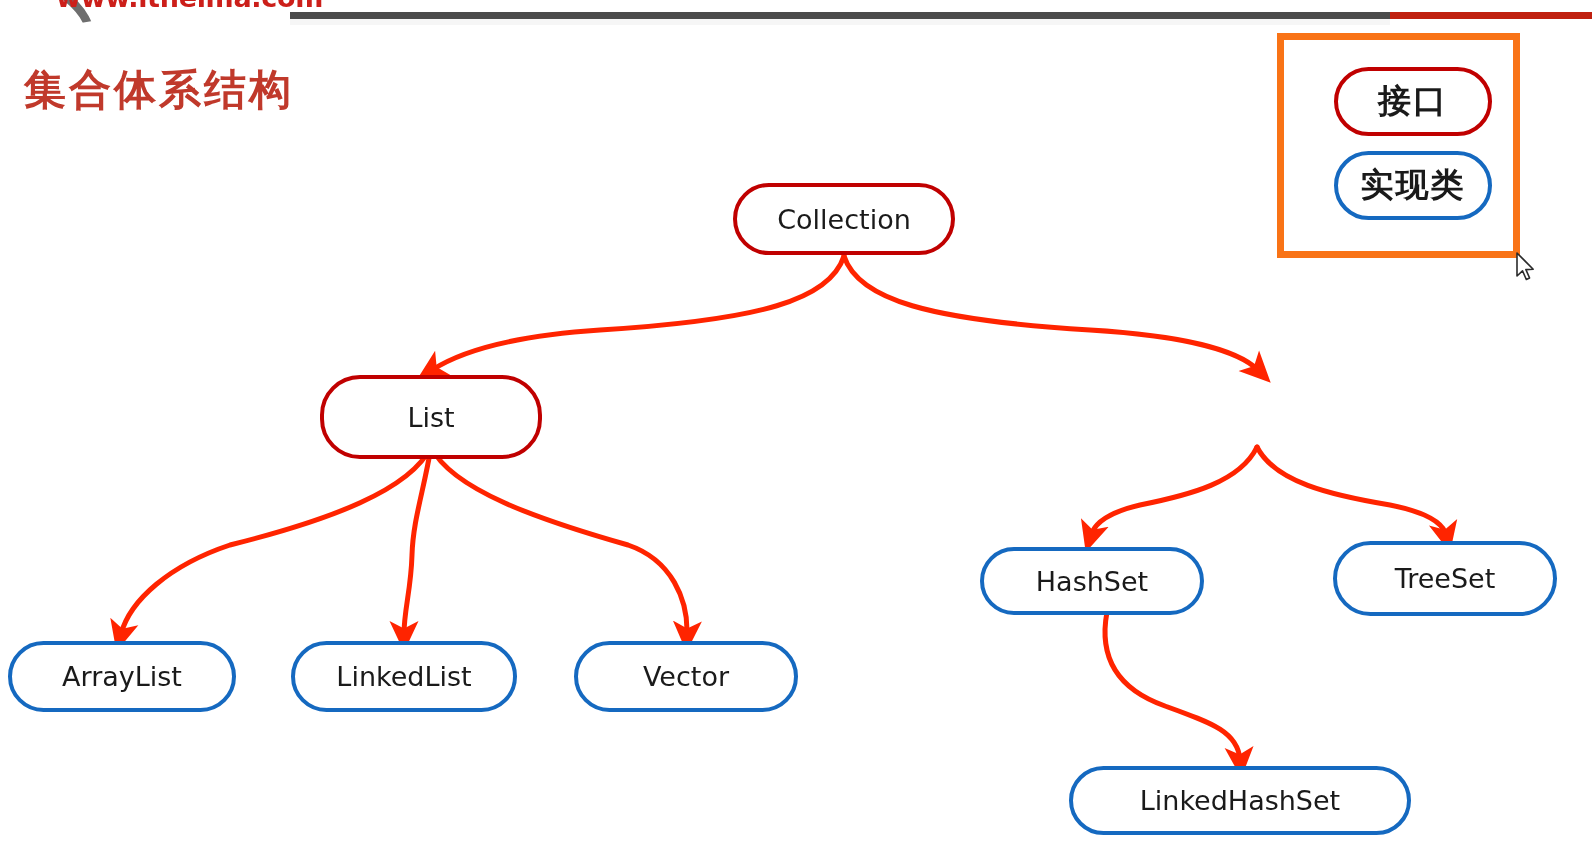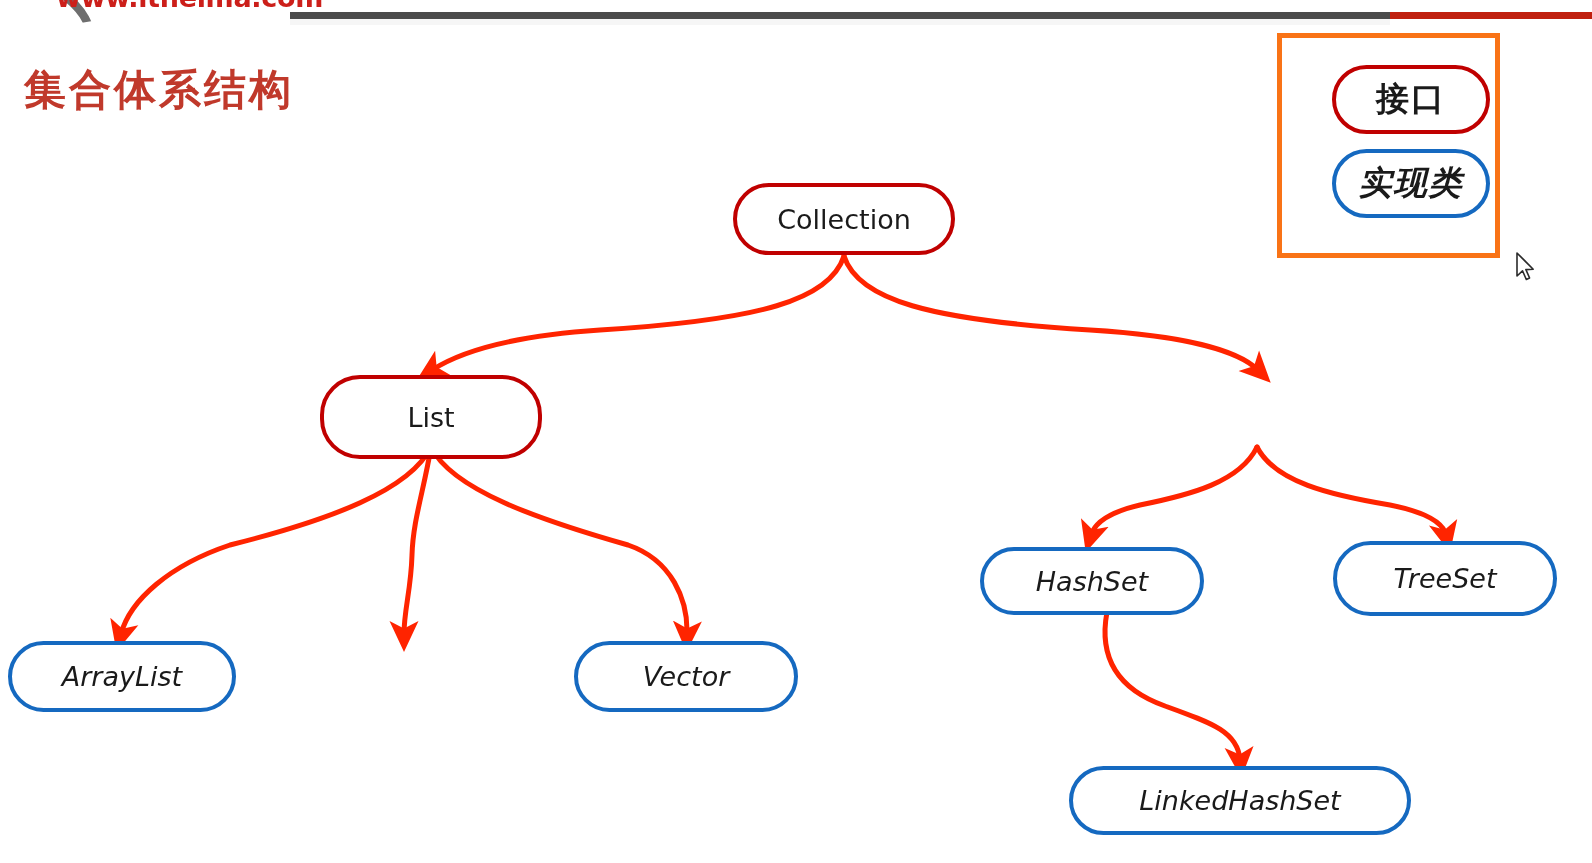--- a/index.html
+++ b/index.html
@@ -81,22 +81,22 @@
     font-weight: bold;
     color: #c0392b;
     letter-spacing: 3px;
     white-space: nowrap;
   }
 
   
   #legend {
     position: absolute;
     left: 1277px; top: 33px;
-    width: 223px; height: 225px;
-    border: 5px solid #f97316;
+    width: 243px; height: 225px;
+    border: 7px solid #f97316;
     box-sizing: border-box;
     background: #ffffff;
   }
 
   
   .node {
     position: absolute;
     box-sizing: border-box;
     display: flex;
     align-items: center;
@@ -105,21 +105,20 @@
     border-radius: 40px;
     font-family: "DejaVu Sans", sans-serif;
     color: #1a1a1a;
     white-space: nowrap;
   }
   .node.iface {
     border: 4px solid #c00000;
   }
   .node.impl {
     border: 4px solid #1569c0;
-    font-style: italic;
   }
   .node.latin { font-size: 27px; }
   .node.cjk   { font-size: 33px; font-weight: 600; letter-spacing: 2px; }
 
   
   #edges {
     position: absolute;
     left: 0; top: 0;
     width: 1592px; height: 863px;
     pointer-events: none;
@@ -181,20 +180,21 @@
     </g>
   </svg>
 
   <div class="node iface latin" style="left:733px; top:183px; width:222px; height:72px;">Collection</div>
 
   <div class="node iface latin" style="left:320px; top:375px; width:222px; height:84px;">List</div>
 
 
   <div class="node impl latin" style="left:8px; top:641px; width:228px; height:71px;">ArrayList</div>
 
+  <div class="node impl latin" style="left:291px; top:641px; width:226px; height:71px;">LinkedList</div>
 
   <div class="node impl latin" style="left:574px; top:641px; width:224px; height:71px;">Vector</div>
 
   <div class="node impl latin" style="left:980px; top:541px; width:224px; height:68px;margin-top:6px;">HashSet</div>
 
   <div class="node impl latin" style="left:1333px; top:541px; width:224px; height:75px;">TreeSet</div>
 
   <div class="node impl latin" style="left:1069px; top:766px; width:342px; height:69px;">LinkedHashSet</div>
 
   <svg id="cursor" viewBox="0 0 22 32" xmlns="http://www.w3.org/2000/svg">

